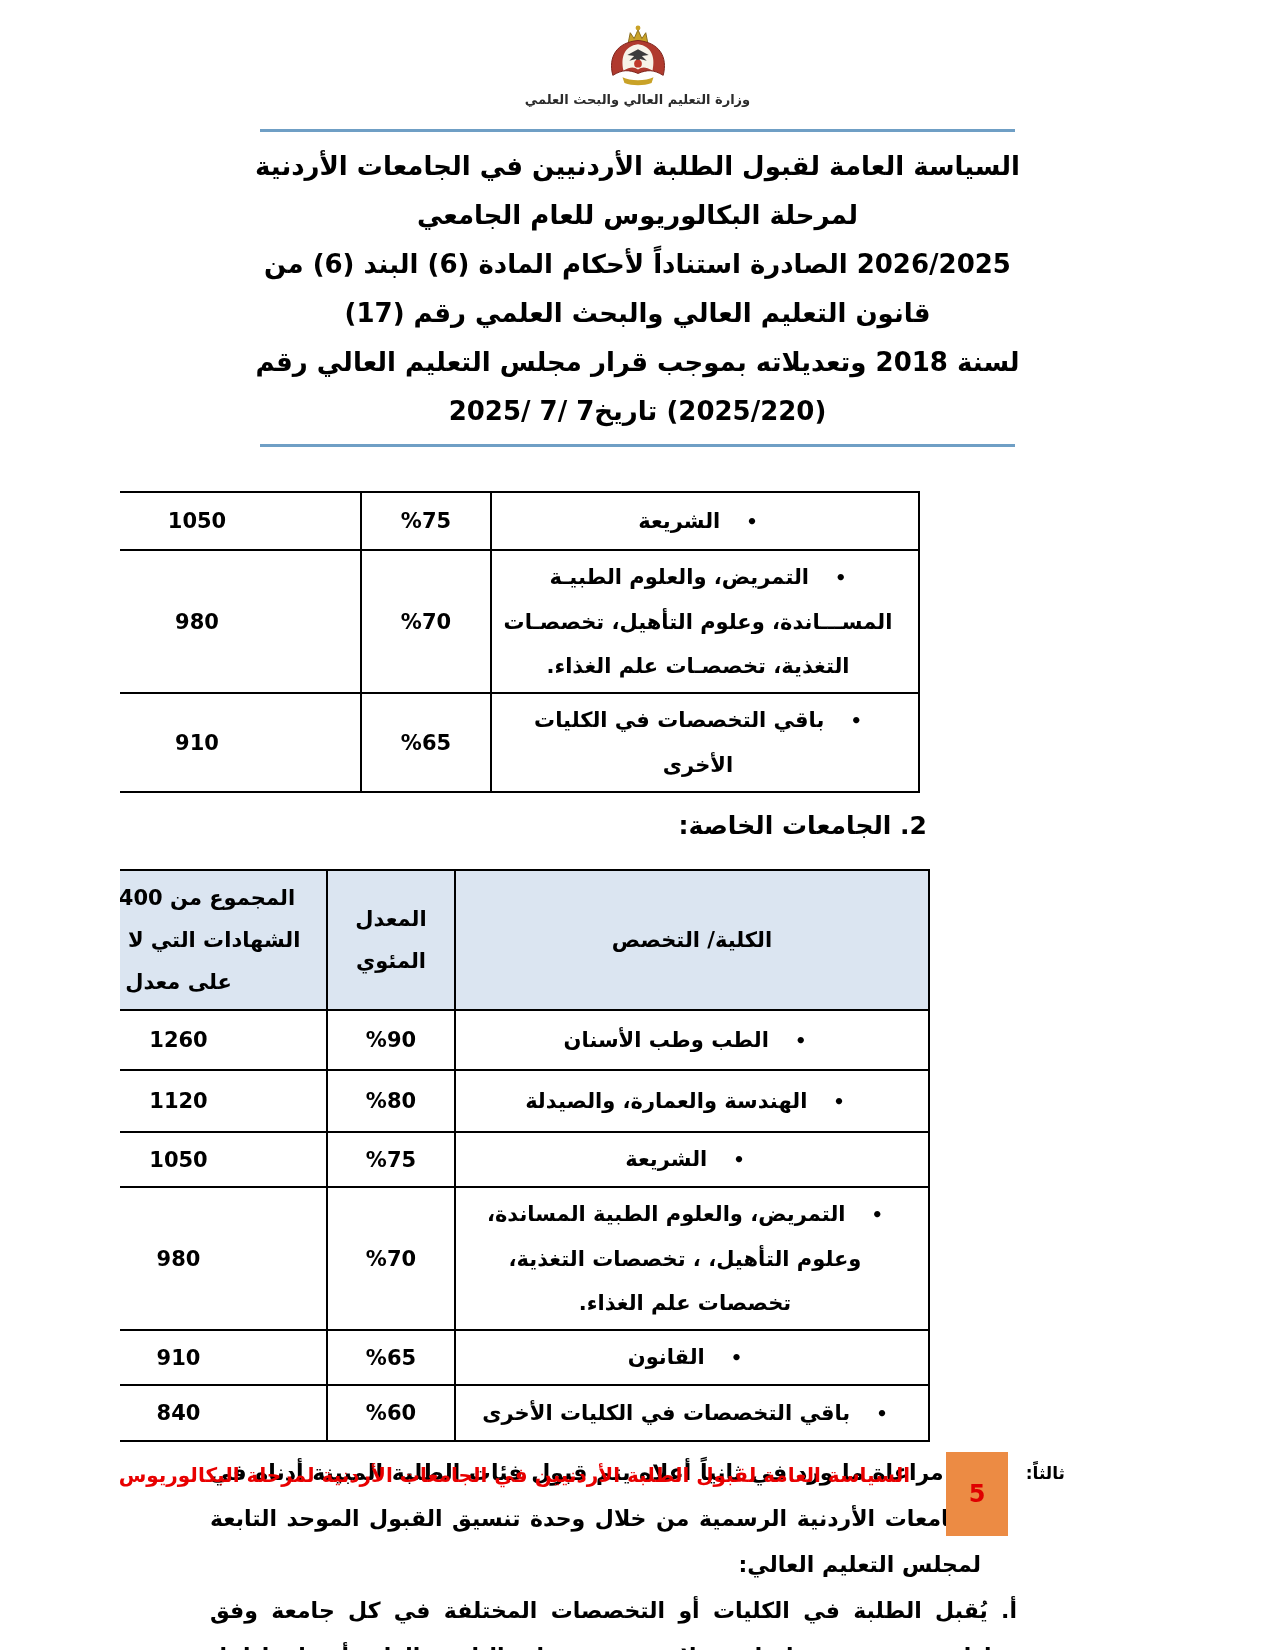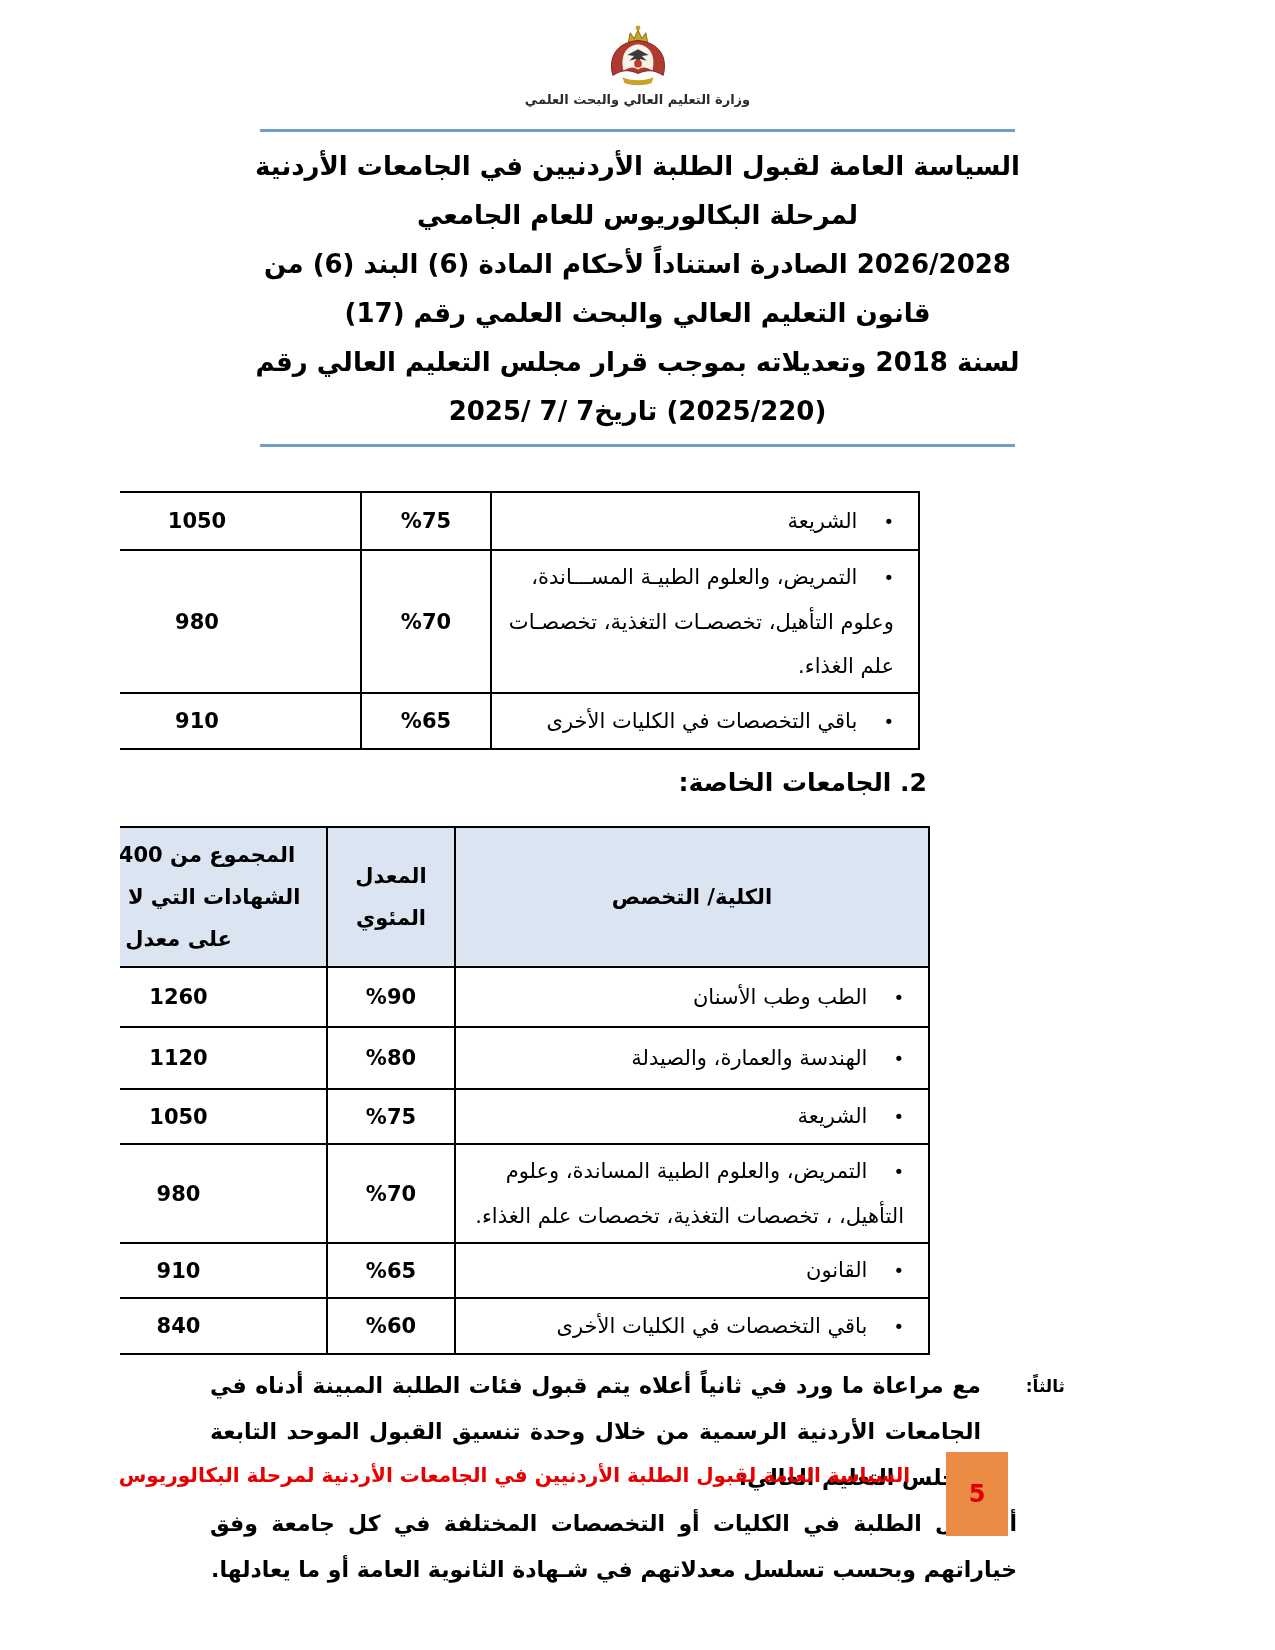--- a/index.html
+++ b/index.html
@@ -33,22 +33,22 @@
   .title-line { font-size:26px; font-weight:bold; line-height:49px; }
 
   
   table.tbl {
     border-collapse:collapse;
     table-layout:fixed;
     direction:rtl;
   }
   table.tbl td, table.tbl th { border:2px solid #000; }
   td.spec {
-    text-align:right; vertical-align:middle;
-    font-size:21px; font-weight:normal; line-height:44px;
+    text-align:center; vertical-align:middle;
+    font-size:21px; font-weight:bold; line-height:44px;
     padding:4px 24px 4px 10px;
     border-radius:29px;
   }
   td.spec .bullet { margin-left:26px; font-size:18px; }
   td.pct, td.tot {
     text-align:center; vertical-align:middle;
     font-size:21px; font-weight:bold;border-radius:27px;
   }
   table.t1 { margin:44px 235px 0 0; width:886px; }
   table.t1 tr.r1 { height:58px; }
@@ -127,21 +127,21 @@
       <circle cx="60" cy="41" r="4" fill="#c0392b"></circle>
       <path d="M44 55 C52 59 68 59 76 55 L74 61 C66 64 54 64 46 61 Z" fill="#c9a227"></path>
     </svg>
     <div class="calligraphy">وزارة التعليم العالي والبحث العلمي</div>
   </div>
 
   <div class="rule rule-top"></div>
 
   <div class="title-block">
     <div class="title-line">السياسة العامة لقبول الطلبة الأردنيين في الجامعات الأردنية لمرحلة البكالوريوس للعام الجامعي</div>
-    <div class="title-line">2026/2028 الصادرة استناداً لأحكام المادة (6) البند (6) من قانون التعليم العالي والبحث العلمي رقم (17)</div>
+    <div class="title-line">2026/2025 الصادرة استناداً لأحكام المادة (6) البند (6) من قانون التعليم العالي والبحث العلمي رقم (17)</div>
     <div class="title-line">لسنة 2018 وتعديلاته بموجب قرار مجلس التعليم العالي رقم (2025/220) تاريخ7 /7 /2025</div>
   </div>
 
   <div class="rule rule-bottom"></div>
 
   <table class="tbl t1">
     <colgroup>
         <col style="width:428px">
         <col style="width:130px">
         <col style="width:328px">

